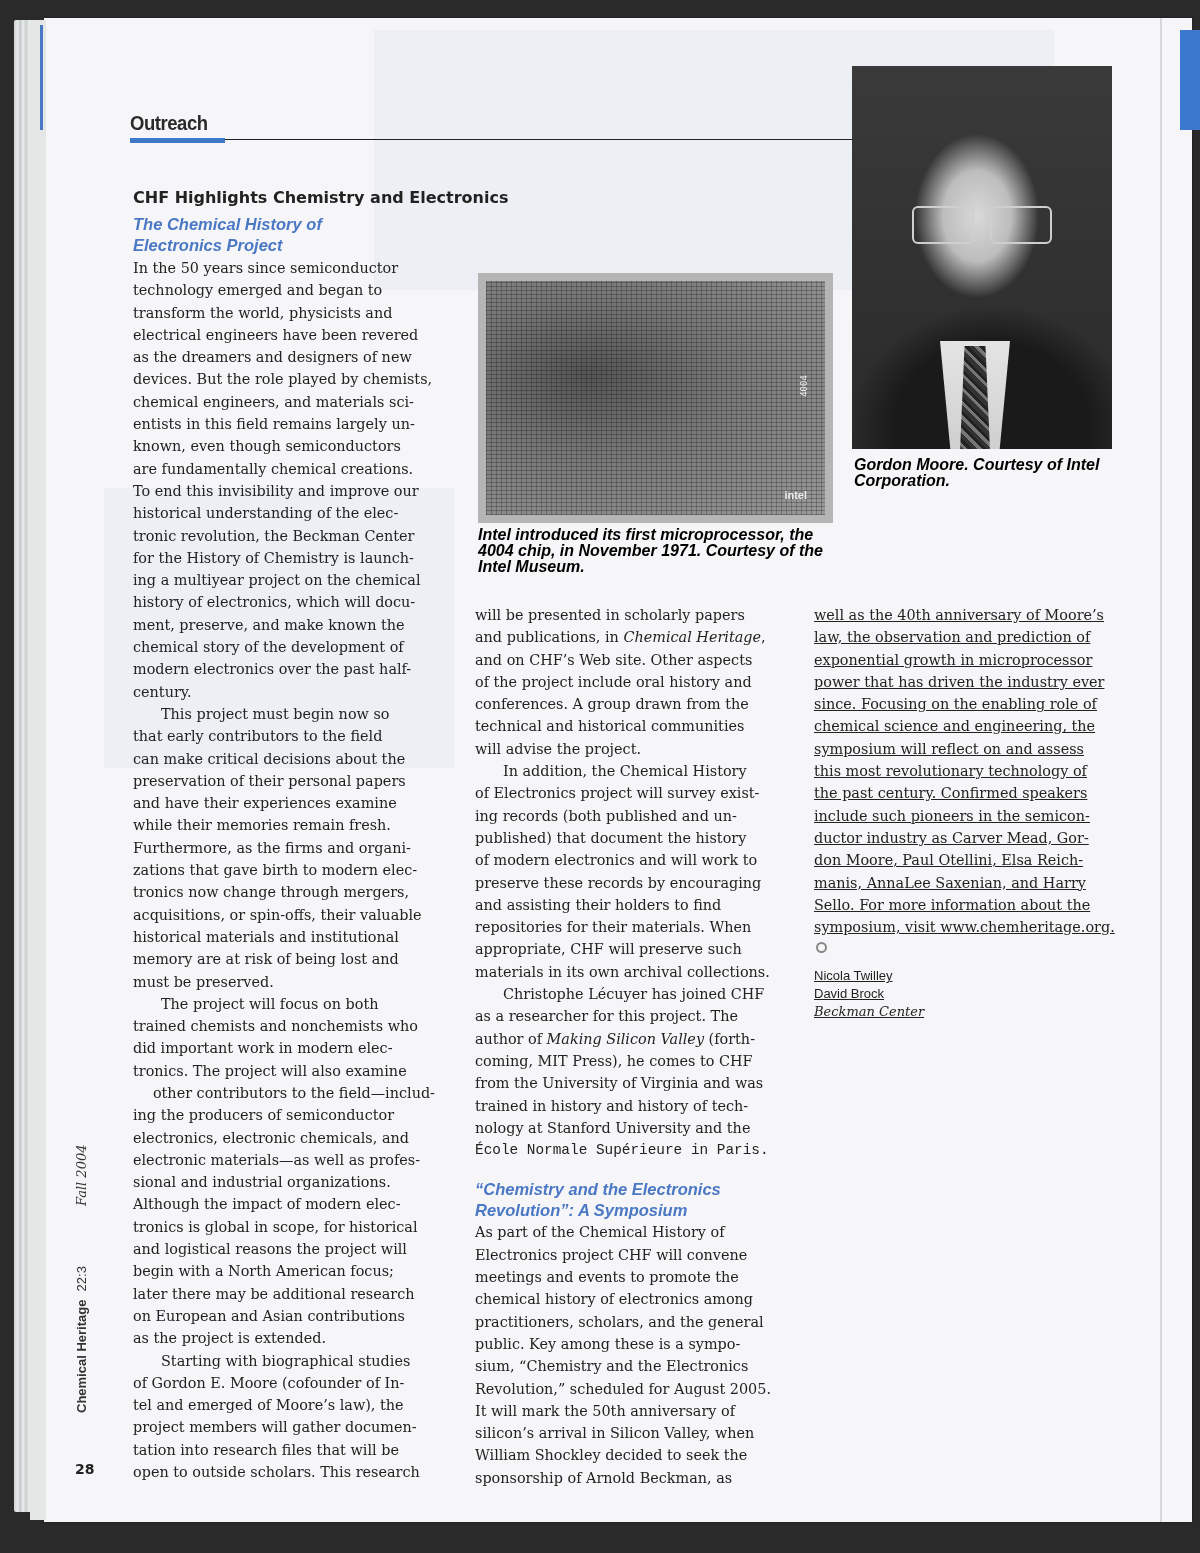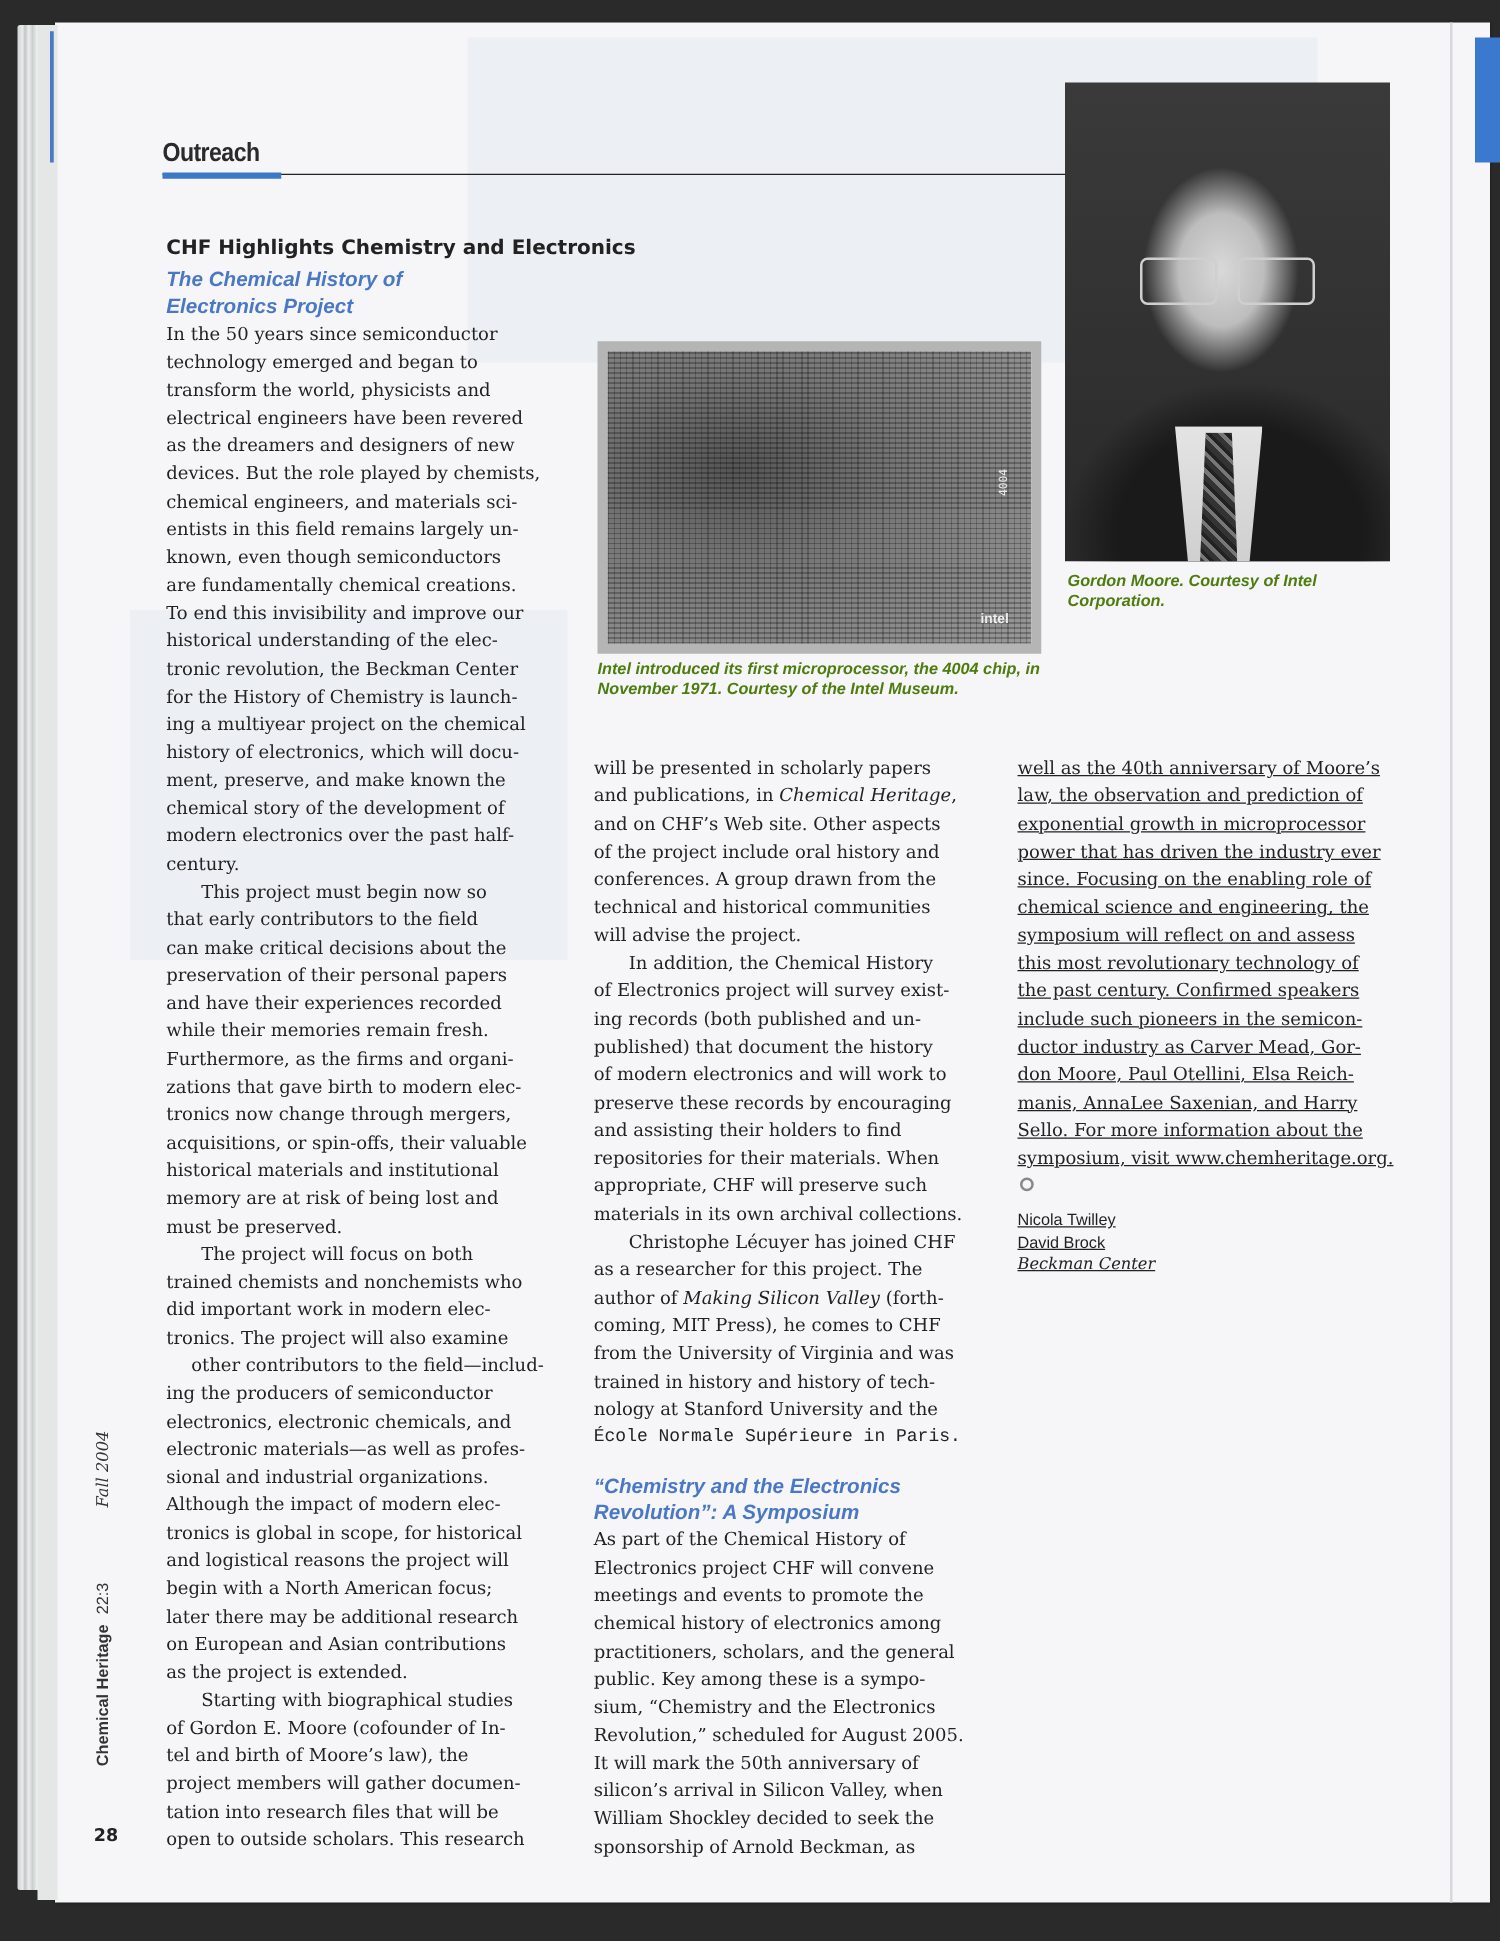--- a/index.html
+++ b/index.html
@@ -93,21 +93,21 @@
   .chip-label {
     position: absolute; right: 10px; top: 100px; transform: rotate(-90deg);
     font-family: "DejaVu Sans Mono", monospace; font-size: 9px; color: #eee;
   }
   .chip-logo {
     position: absolute; right: 18px; bottom: 14px;
     font-family: "Liberation Sans", sans-serif; font-size: 11px; color: #eee; font-weight: bold; text-align: center;
   }
   .caption {
     font-family: "Liberation Sans", sans-serif; font-style: italic; font-weight: bold;
-    font-size: 13px; line-height: 16px; color: #4d7c0f;
+    font-size: 16px; line-height: 16px; color: #000000;
   }
   .chip-caption { margin-top: 4px; margin-left: 4px; }
 
   
   .portrait-figure { position: absolute; left: 808px; top: 48px; width: 260px; }
   .portrait-image {
     width: 260px; height: 383px;
     background:
       radial-gradient(ellipse 62px 82px at 125px 150px, #d9d9d9 0%, #bdbdbd 55%, rgba(60,60,60,0) 100%),
       radial-gradient(ellipse 140px 120px at 140px 360px, #1a1a1a 0%, #1a1a1a 70%, rgba(0,0,0,0) 100%),
@@ -201,21 +201,21 @@
         <span class="line">ment, preserve, and make known the</span>
         <span class="line">chemical story of the development of</span>
         <span class="line">modern electronics over the past half-</span>
         <span class="line">century.</span>
       </p>
     <p class="indent" style="text-indent: 0px;">
         <span class="line" style="padding-left: 28px;">This project must begin now so</span>
         <span class="line" style="padding-left: 0px;">that early contributors to the field</span>
         <span class="line" style="padding-left: 0px;">can make critical decisions about the</span>
         <span class="line" style="padding-left: 0px;">preservation of their personal papers</span>
-        <span class="line" style="padding-left: 0px;">and have their experiences recorded</span>
+        <span class="line" style="padding-left: 0px;">and have their experiences examine</span>
         <span class="line" style="padding-left: 0px;">while their memories remain fresh.</span>
         <span class="line" style="padding-left: 0px;">Furthermore, as the firms and organi-</span>
         <span class="line" style="padding-left: 0px;">zations that gave birth to modern elec-</span>
         <span class="line" style="padding-left: 0px;">tronics now change through mergers,</span>
         <span class="line" style="padding-left: 0px;">acquisitions, or spin-offs, their valuable</span>
         <span class="line" style="padding-left: 0px;">historical materials and institutional</span>
         <span class="line" style="padding-left: 0px;">memory are at risk of being lost and</span>
         <span class="line" style="padding-left: 0px;">must be preserved.</span>
       </p>
     <p class="indent" style="text-indent: 0px;">
@@ -232,21 +232,21 @@
         <span class="line" style="padding-left: 0px;">tronics is global in scope, for historical</span>
         <span class="line" style="padding-left: 0px;">and logistical reasons the project will</span>
         <span class="line" style="padding-left: 0px;">begin with a North American focus;</span>
         <span class="line" style="padding-left: 0px;">later there may be additional research</span>
         <span class="line" style="padding-left: 0px;">on European and Asian contributions</span>
         <span class="line" style="padding-left: 0px;">as the project is extended.</span>
       </p>
     <p class="indent" style="text-indent: 0px;">
         <span class="line" style="padding-left: 28px;">Starting with biographical studies</span>
         <span class="line" style="padding-left: 0px;">of Gordon E. Moore (cofounder of In-</span>
-        <span class="line" style="padding-left: 0px;">tel and birth of Moore’s law), the</span>
+        <span class="line" style="padding-left: 0px;">tel and emerged of Moore’s law), the</span>
         <span class="line" style="padding-left: 0px;">project members will gather documen-</span>
         <span class="line" style="padding-left: 0px;">tation into research files that will be</span>
         <span class="line" style="padding-left: 0px;">open to outside scholars. This research</span>
       </p>
   </div>
 
   <div class="chip-figure">
     <div class="chip-image">
       <span class="chip-label">4004</span>
       <span class="chip-logo">intel</span>

